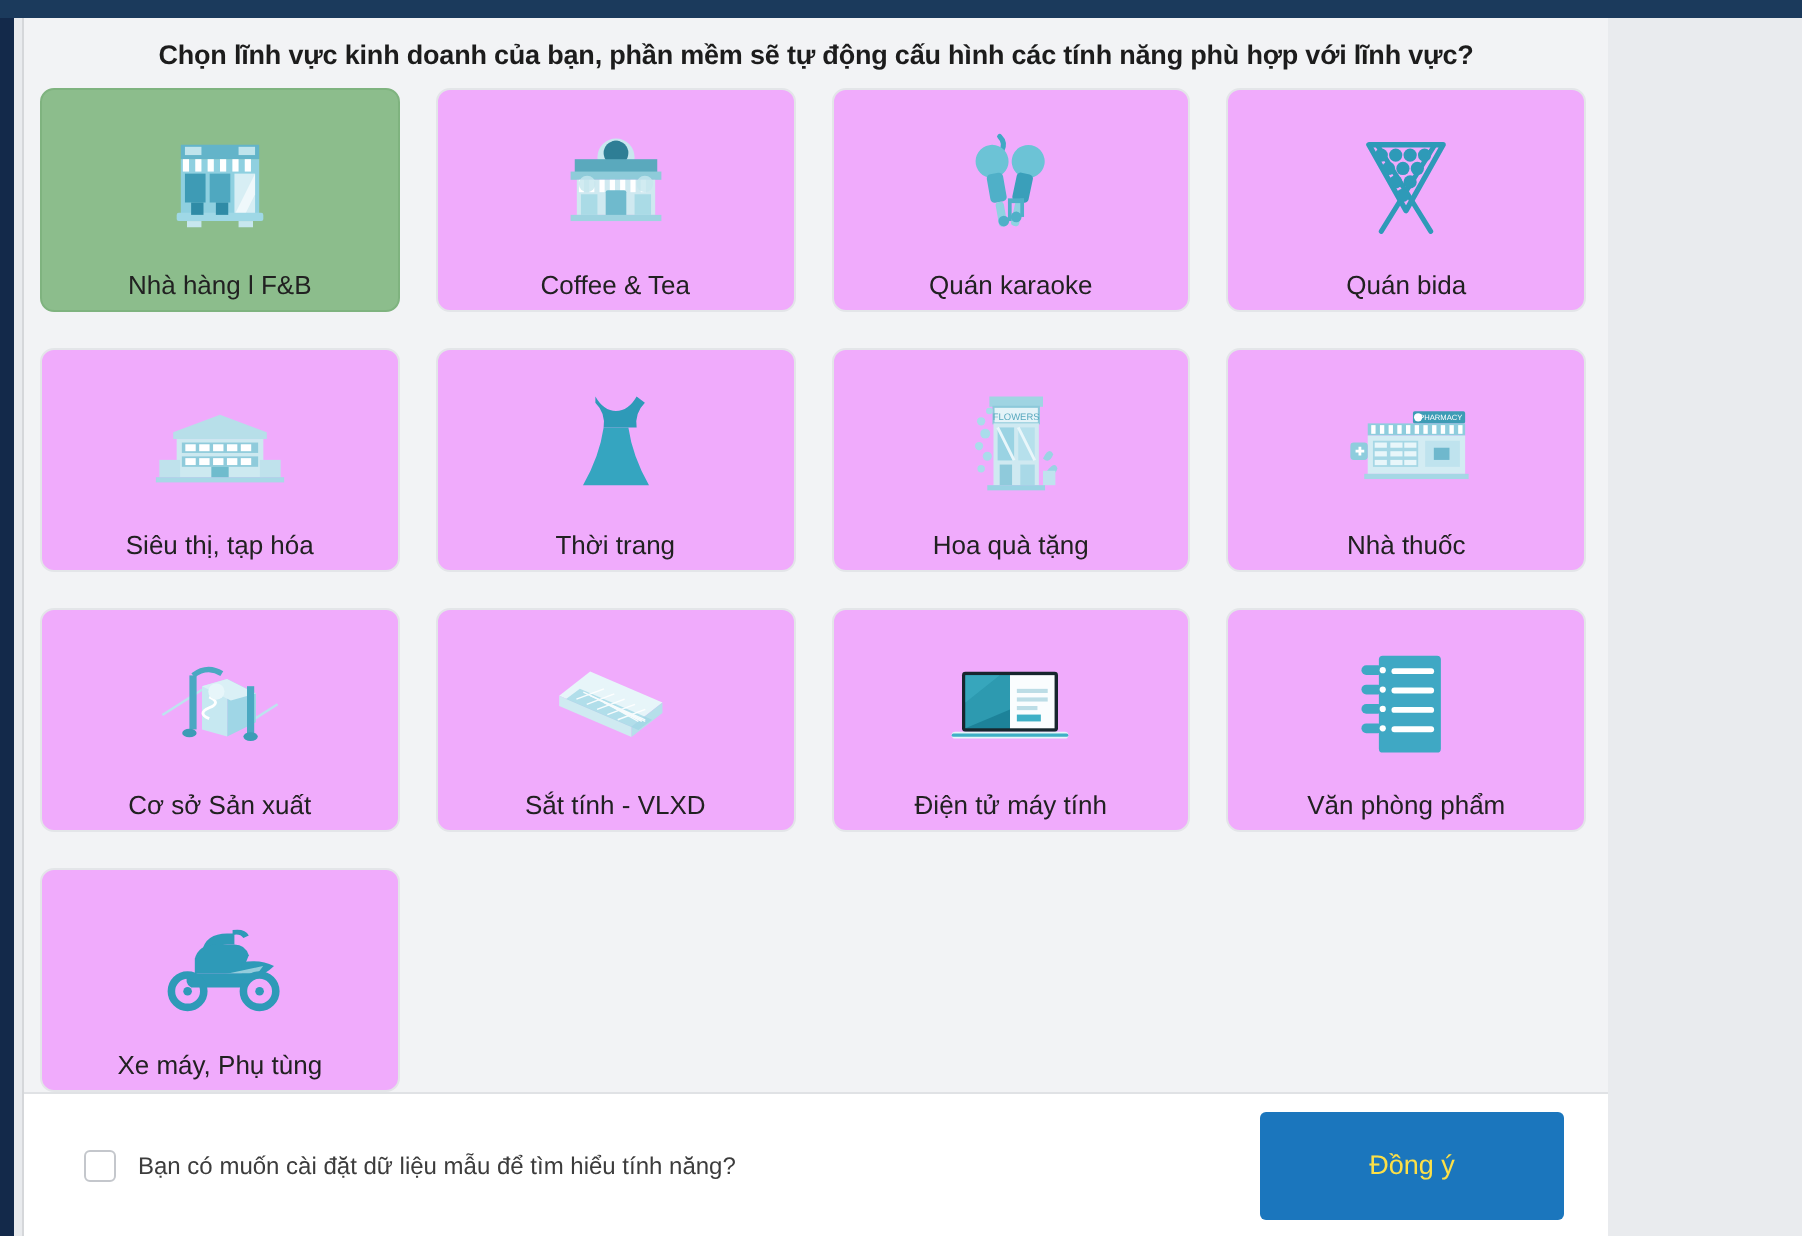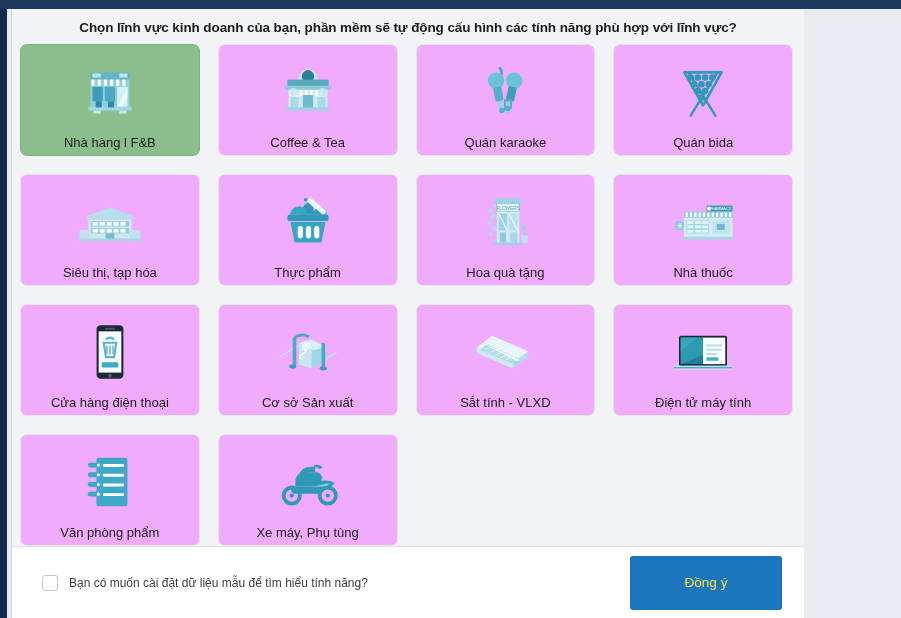--- a/index.html
+++ b/index.html
@@ -298,40 +298,30 @@
             </g>
             <rect x="10" y="36" width="12" height="10" fill="#bfe2ec"></rect>
             <rect x="68" y="36" width="12" height="10" fill="#bfe2ec"></rect>
             <rect x="8" y="46" width="74" height="3" fill="#a8d8e6"></rect>
             <rect x="40" y="40" width="10" height="6" fill="#6fbccd"></rect>
           </svg>
         </div>
         <div class="card-label">Siêu thị, tạp hóa</div>
       </div>
 
-
       <div class="card">
         <div class="card-icon">
           <svg width="66" height="66" viewBox="0 0 64 64">
-            <rect x="28" y="8" width="7" height="3" rx="1.4" fill="#2e9ab8"></rect>
-            <path d="M26 24 q0 -10 6 -12 q6 2 6 12 Z" fill="#2e9ab8"></path>
-            <path d="M14 24 q3 -9 11 -8 q5 1 6 8 Z" fill="#35a5c0"></path>
-            <path d="M36 24 q3 -8 10 -7 q4 2 4 7 Z" fill="#2e9ab8"></path>
-            <rect x="29" y="13" width="22" height="5" rx="2.4" transform="rotate(40 40 16)" fill="#e8f6fa"></rect>
-            <rect x="12" y="24" width="40" height="6" rx="2" fill="#2e9ab8"></rect>
-            <path d="M15 31 L49 31 L45 51 L19 51 Z" fill="#35a5c0"></path>
-            <g fill="#ffffff">
-              <rect x="22" y="35" width="5" height="12" rx="2.4"></rect>
-              <rect x="30" y="35" width="5" height="12" rx="2.4"></rect>
-              <rect x="38" y="35" width="5" height="12" rx="2.4"></rect>
-            </g>
-          </svg>
-        </div>
-        <div class="card-label">Thực phẩm</div>
-      </div>
+            <path d="M22 8 q4 7 10 7 q6 0 10 -7 l4 3 q-5 5 -4 12 l-16 0 q1 -7 -4 -12 Z" fill="#2e9ab8"></path>
+            <path d="M26 23 l12 0 q2 14 10 28 l-32 0 q8 -14 10 -28 Z" fill="#35a5c0"></path>
+          </svg>
+        </div>
+        <div class="card-label">Thời trang</div>
+      </div>
+
 
       <div class="card">
         <div class="card-icon">
           <svg width="66" height="66" viewBox="0 0 64 64">
             <rect x="22" y="8" width="26" height="5" fill="#9fd4e2"></rect>
             <rect x="24" y="13" width="22" height="8" fill="#e4f3f8" stroke="#8cc9da" stroke-width="1"></rect>
             <text x="35" y="19.5" font-size="4.6" text-anchor="middle" fill="#57a7bd" font-family="Liberation Sans, sans-serif">FLOWERS</text>
             <rect x="24" y="21" width="22" height="30" fill="#cfe9f1"></rect>
             <rect x="26" y="23" width="8" height="16" fill="#9ad3e3"></rect>
             <rect x="36" y="23" width="8" height="16" fill="#b6e0ec"></rect>
@@ -394,39 +384,20 @@
             <rect x="57" y="25" width="20" height="15" fill="#bfe3ee"></rect>
             <rect x="62" y="29" width="9" height="7" fill="#6fb8cd"></rect>
             <rect x="14" y="26" width="10" height="10" rx="2" fill="#8ecddd"></rect>
             <path d="M17 31 h5 M19.5 28.5 v5" stroke="#ffffff" stroke-width="1.6"></path>
             <rect x="22" y="44" width="60" height="3" fill="#a5d7e5"></rect>
           </svg>
         </div>
         <div class="card-label">Nhà thuốc</div>
       </div>
 
-      <div class="card">
-        <div class="card-icon">
-          <svg width="66" height="66" viewBox="0 0 64 64">
-            <rect x="19" y="5" width="26" height="52" rx="4" fill="#1c2833"></rect>
-            <rect x="21" y="11" width="22" height="40" fill="#f4fbfd"></rect>
-            <rect x="27" y="7.5" width="10" height="1.6" rx="0.8" fill="#4a5a68"></rect>
-            <circle cx="32" cy="54" r="2" fill="#4a5a68"></circle>
-            <path d="M26 22 L38 22 L36 36 L28 36 Z" fill="none" stroke="#5bb3c9" stroke-width="2"></path>
-            <path d="M28 19 q4 -4 8 0" fill="none" stroke="#5bb3c9" stroke-width="2"></path>
-            <g stroke="#5bb3c9" stroke-width="1.4">
-              <line x1="29" y1="25" x2="29" y2="33"></line>
-              <line x1="32" y1="25" x2="32" y2="33"></line>
-              <line x1="35" y1="25" x2="35" y2="33"></line>
-            </g>
-            <rect x="24" y="41" width="16" height="5" rx="1.2" fill="#3fa8c4"></rect>
-          </svg>
-        </div>
-        <div class="card-label">Cửa hàng điện thoại</div>
-      </div>
 
       <div class="card">
         <div class="card-icon">
           <svg width="72" height="62" viewBox="0 0 80 62">
             <line x1="8" y1="36" x2="30" y2="22" stroke="#bde3ee" stroke-width="1.4"></line>
             <line x1="50" y1="44" x2="72" y2="30" stroke="#bde3ee" stroke-width="1.4"></line>
             <path d="M40 12 L58 22 L58 40 L40 50 L22 40 L22 22 Z" fill="none"></path>
             <path d="M44 16 L60 24 L60 40 L44 48 Z" fill="#9fd6e6"></path>
             <path d="M30 20 L44 16 L44 48 L30 44 Z" fill="#c6e8f1"></path>
             <path d="M30 20 L44 16 L60 24 L46 28 Z" fill="#daf0f6"></path>

